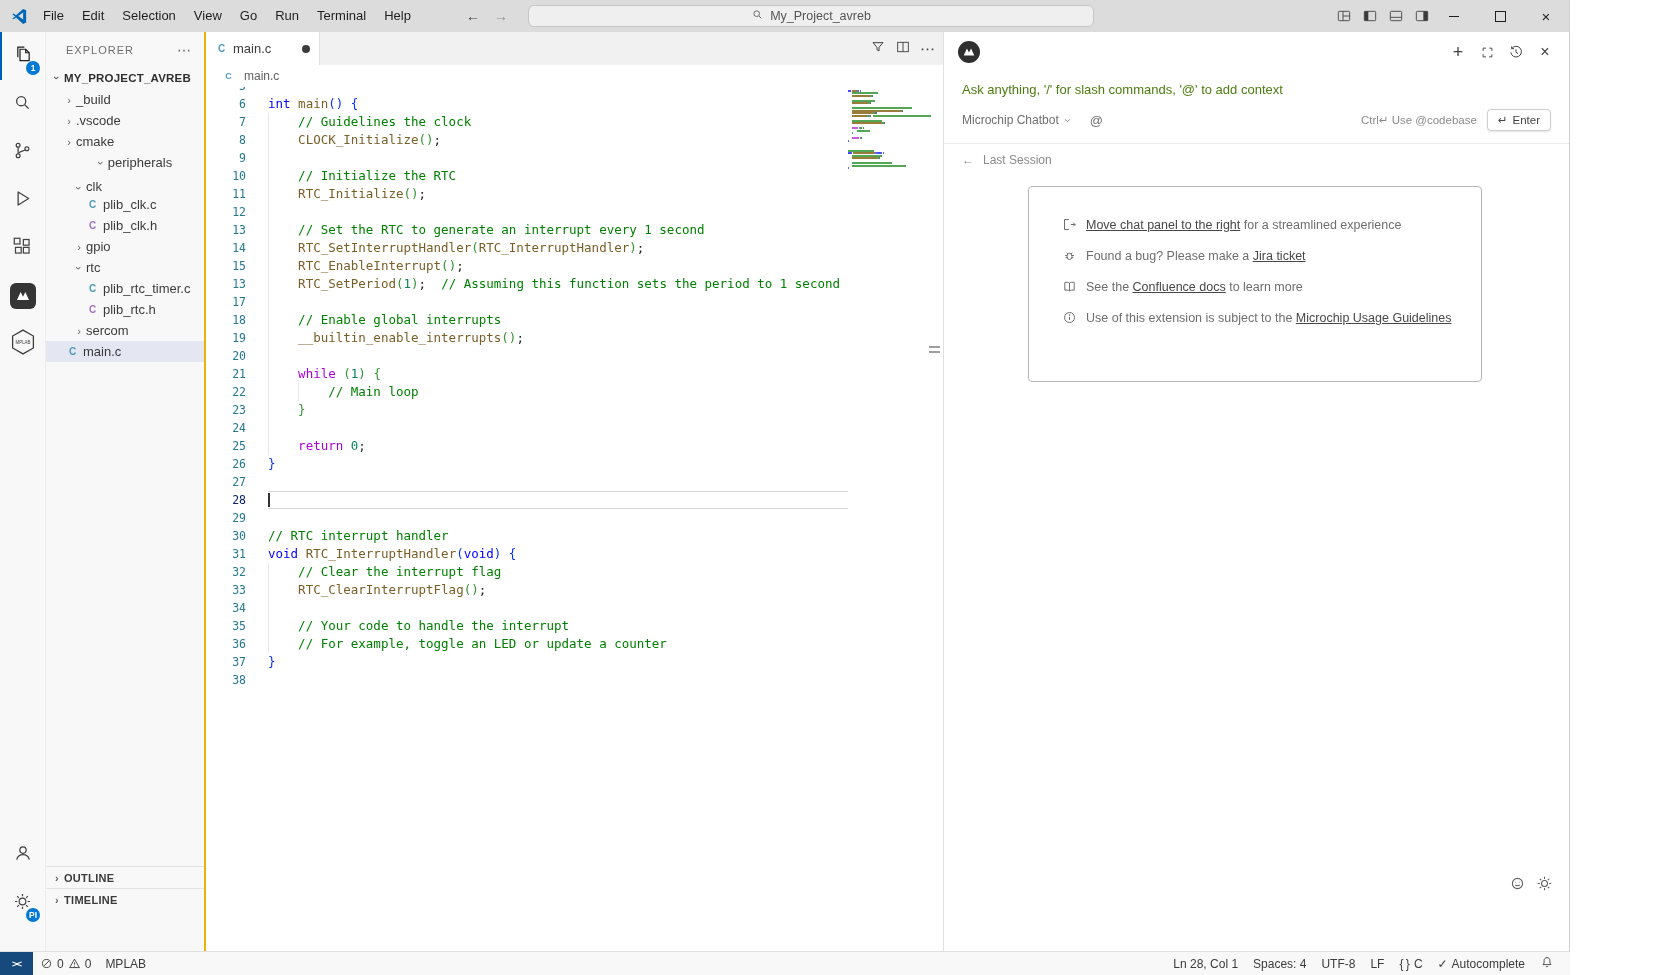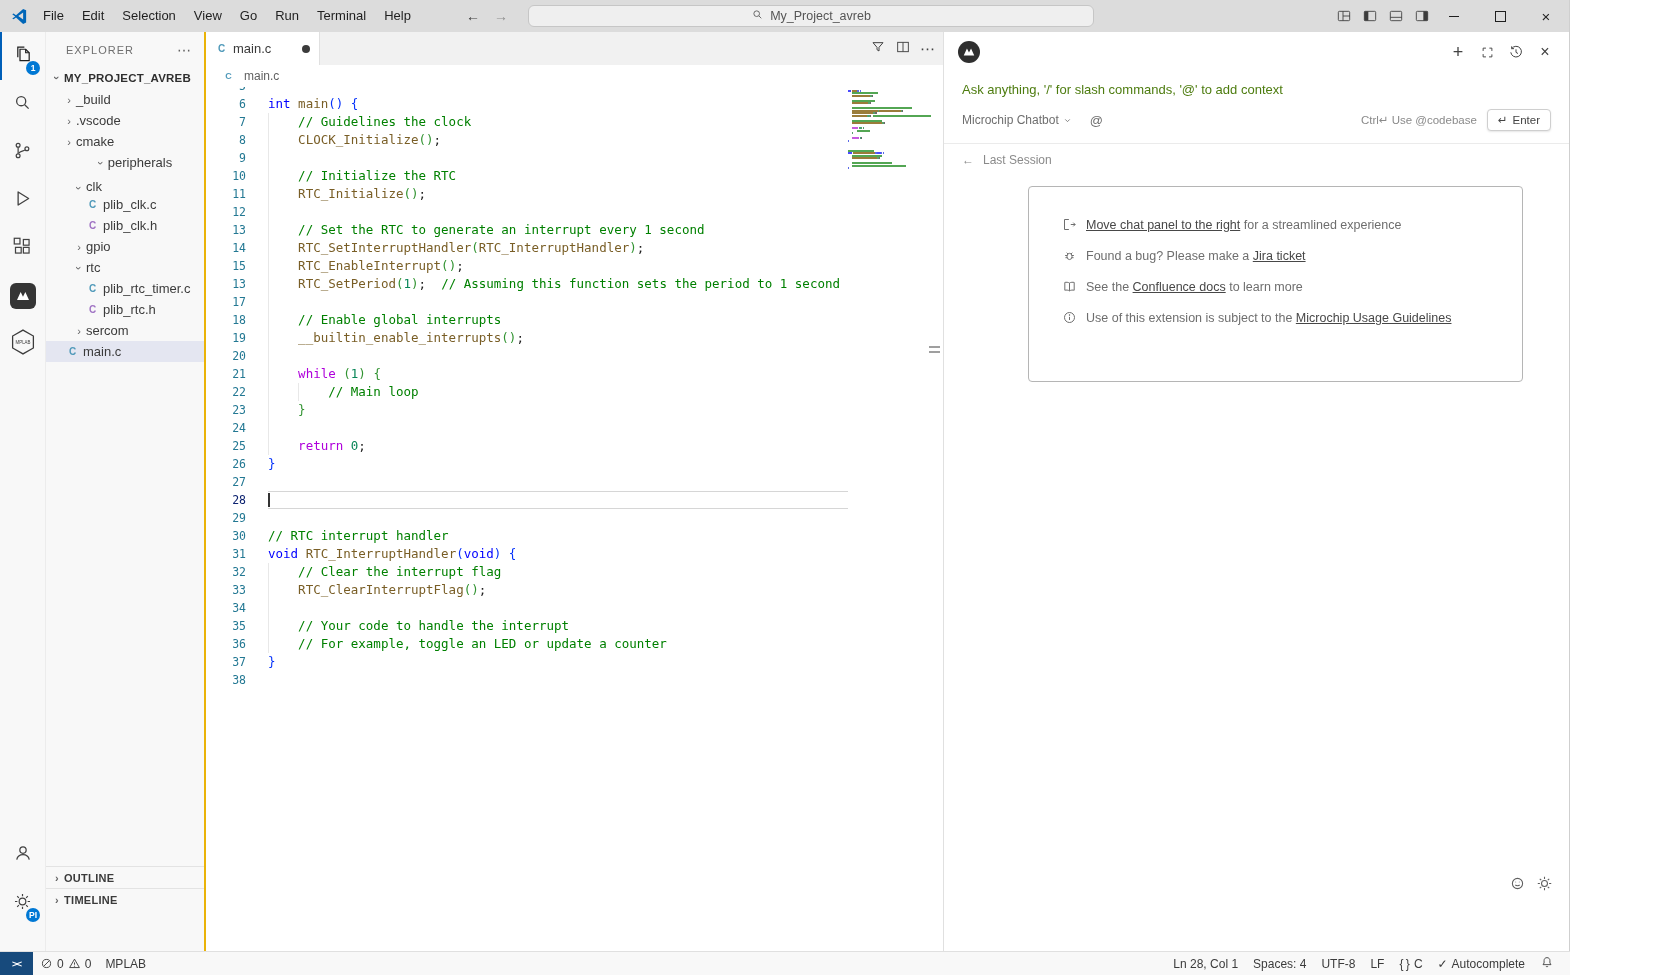--- a/index.html
+++ b/index.html
@@ -88,21 +88,21 @@
   .chat-tool{width:20px;height:22px;display:flex;align-items:center;justify-content:center;}
   .plus-glyph{font-size:18px;font-weight:300;line-height:18px;}
   .chat-input{padding:10px 18px 12px;border-bottom:1px solid #ebebeb;}
   .chat-ph{font-size:13px;color:#4d7c0f;}
   .chat-controls{display:flex;align-items:center;margin-top:12px;}
   .model{font-size:12px;color:#6e6e6e;display:flex;align-items:center;gap:4px;}
   .at{margin-left:18px;color:#6e6e6e;font-size:13px;}
   .hint{margin-left:auto;font-size:11.5px;color:#8a8a8a;}
   .enter-btn{margin-left:10px;height:22px;padding:0 10px;border:1px solid #cfcfcf;border-radius:4px;background:#fff;box-shadow:0 1px 2px rgba(0,0,0,.10);font-size:11.5px;color:#444;display:flex;align-items:center;gap:5px;box-sizing:border-box;}
   .last-session{display:flex;align-items:center;gap:9px;padding:9px 18px;color:#8a8a8a;font-size:12px;}
-  .tips-box{position:absolute;left:84px;top:154px;width:495px;height:196px;border:1px solid #b5b5b5;border-radius:4px;padding:22px 18px 0 33px;box-sizing:border-box;background:#fff;}
+  .tips-box{position:absolute;left:84px;top:154px;width:454px;height:196px;border:1px solid #b5b5b5;border-radius:4px;padding:22px 18px 0 33px;box-sizing:border-box;background:#fff;}
   .tip{height:31px;display:flex;align-items:center;gap:9px;font-size:12.5px;color:#6e6e6e;white-space:nowrap;}
   .tip-ic{flex:none;display:flex;align-items:center;color:#6e6e6e;}
   .tip-link{text-decoration:underline;color:#474747;}
   .chat-bottom{position:absolute;right:16px;top:843px;display:flex;gap:10px;color:#5f5f5f;align-items:center;}
 
   
   .statusbar{position:absolute;left:0;bottom:0;width:1570px;height:24px;background:#f8f8f8;border-top:1px solid #e0e0e0;display:flex;align-items:center;font-size:12px;color:#3b3b3b;box-sizing:border-box;}
   .remote{width:33px;height:100%;background:#174a7c;color:#fff;display:flex;align-items:center;justify-content:center;font-size:9.5px;font-weight:700;letter-spacing:-1px;}
   .sb-group{display:flex;align-items:center;gap:4px;padding:0 7px;}
   .sb-ico{display:flex;align-items:center;}

